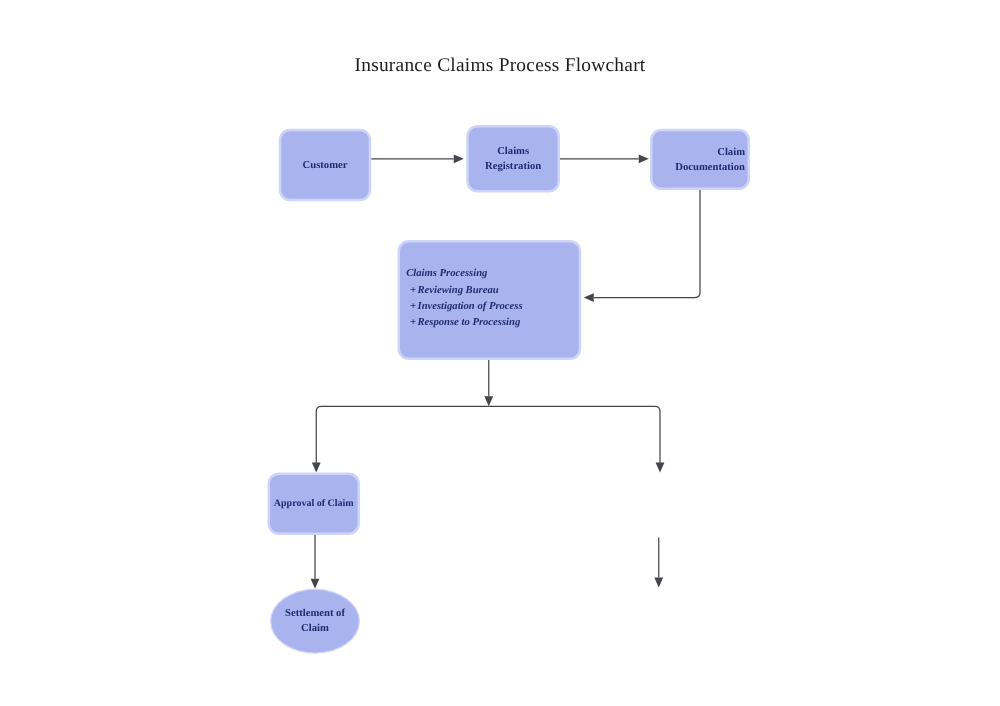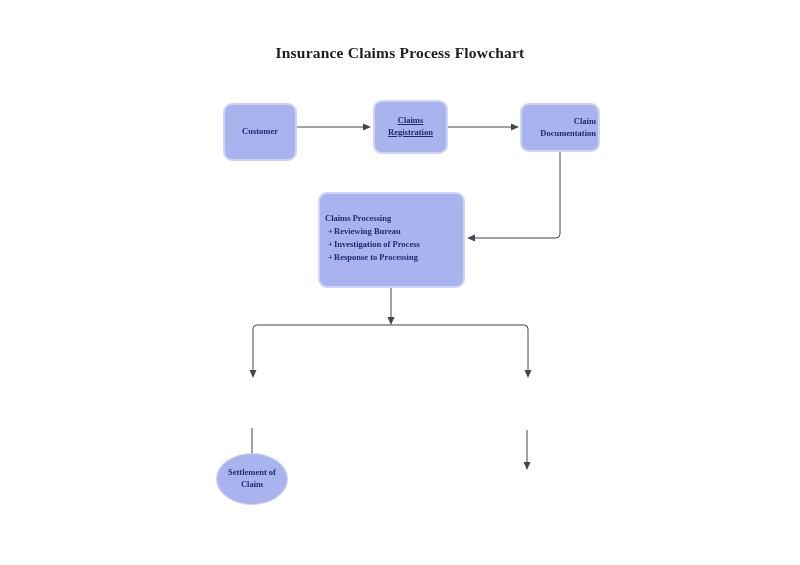--- a/index.html
+++ b/index.html
@@ -15,21 +15,21 @@
   .canvas{
     position:relative;
     width:800px;height:565px;
     background:var(--page-bg);
     font-family:"Liberation Serif","DejaVu Serif",serif;
     overflow:hidden;
   }
   .chart-title{
     position:absolute;left:0;right:0;top:44px;
     text-align:center;
-    font-size:15.5px;font-weight:bold;
+    font-size:15.5px;font-weight:normal;
     color:var(--title-color);
     letter-spacing:.2px;
   }
   .connector-layer{position:absolute;left:0;top:0;width:800px;height:565px;}
   .connector{stroke:var(--connector);stroke-width:1;fill:none;}
   .arrowhead{fill:var(--connector);stroke:none;}
   .node{
     position:absolute;
     background:var(--node-fill);
     border:2px solid var(--node-border);
@@ -46,26 +46,26 @@
   .node.process-detail{
     align-items:flex-start;justify-content:flex-start;
     flex-direction:column;
     text-align:left;
     padding:18px 6px 6px 5px;
     font-size:8.5px;line-height:13px;
   }
   .process-detail .bullet-row{display:flex;}
   .process-detail .bullet-glyph{width:9px;flex:0 0 9px;padding-left:3px;}
   .node-customer{left:223px;top:103px;width:74px;height:58px;}
-  .node-claims-registration{left:373px;top:100px;width:75px;height:54px;text-decoration:underline;}
+  .node-claims-registration{left:373px;top:100px;width:75px;height:54px;}
   .node-claim-documentation{left:520px;top:103px;width:80px;height:49px;text-align:right;}
-  .node-claims-processing{left:318px;top:192px;width:147px;height:96px;}
+  .node-claims-processing{left:318px;top:192px;width:147px;height:96px;font-style:italic;}
   .node-approval{left:214px;top:378px;width:74px;height:50px;}
   .node-reputation{left:489px;top:378px;width:75px;height:52px;}
-  .node-settlement{left:216px;top:453px;width:72px;height:52px;}
+  .node-settlement{left:216px;top:471px;width:72px;height:52px;}
   .node-complaints{left:490px;top:470px;width:74px;height:54px;}
 </style>
 </head>
 <body>
 
 <div class="canvas">
 
   <div class="chart-title">Insurance Claims Process Flowchart</div>
 
   <svg class="connector-layer" viewBox="0 0 800 565" aria-hidden="true">
@@ -114,20 +114,23 @@
     <div class="bullet-row">
       <span class="bullet-glyph">+</span>
       <span>Investigation of Process</span>
     </div>
     <div class="bullet-row">
       <span class="bullet-glyph">+</span>
       <span>Response to Processing</span>
     </div>
   </div>
 
+  <div class="node one-line node-approval">
+    <span>Approval of Claim</span>
+  </div>
 
 
   <div class="node ellipse node-settlement">
     <span>Settlement of Claim</span>
   </div>
 
 
 </div>
 
 </body></html>

